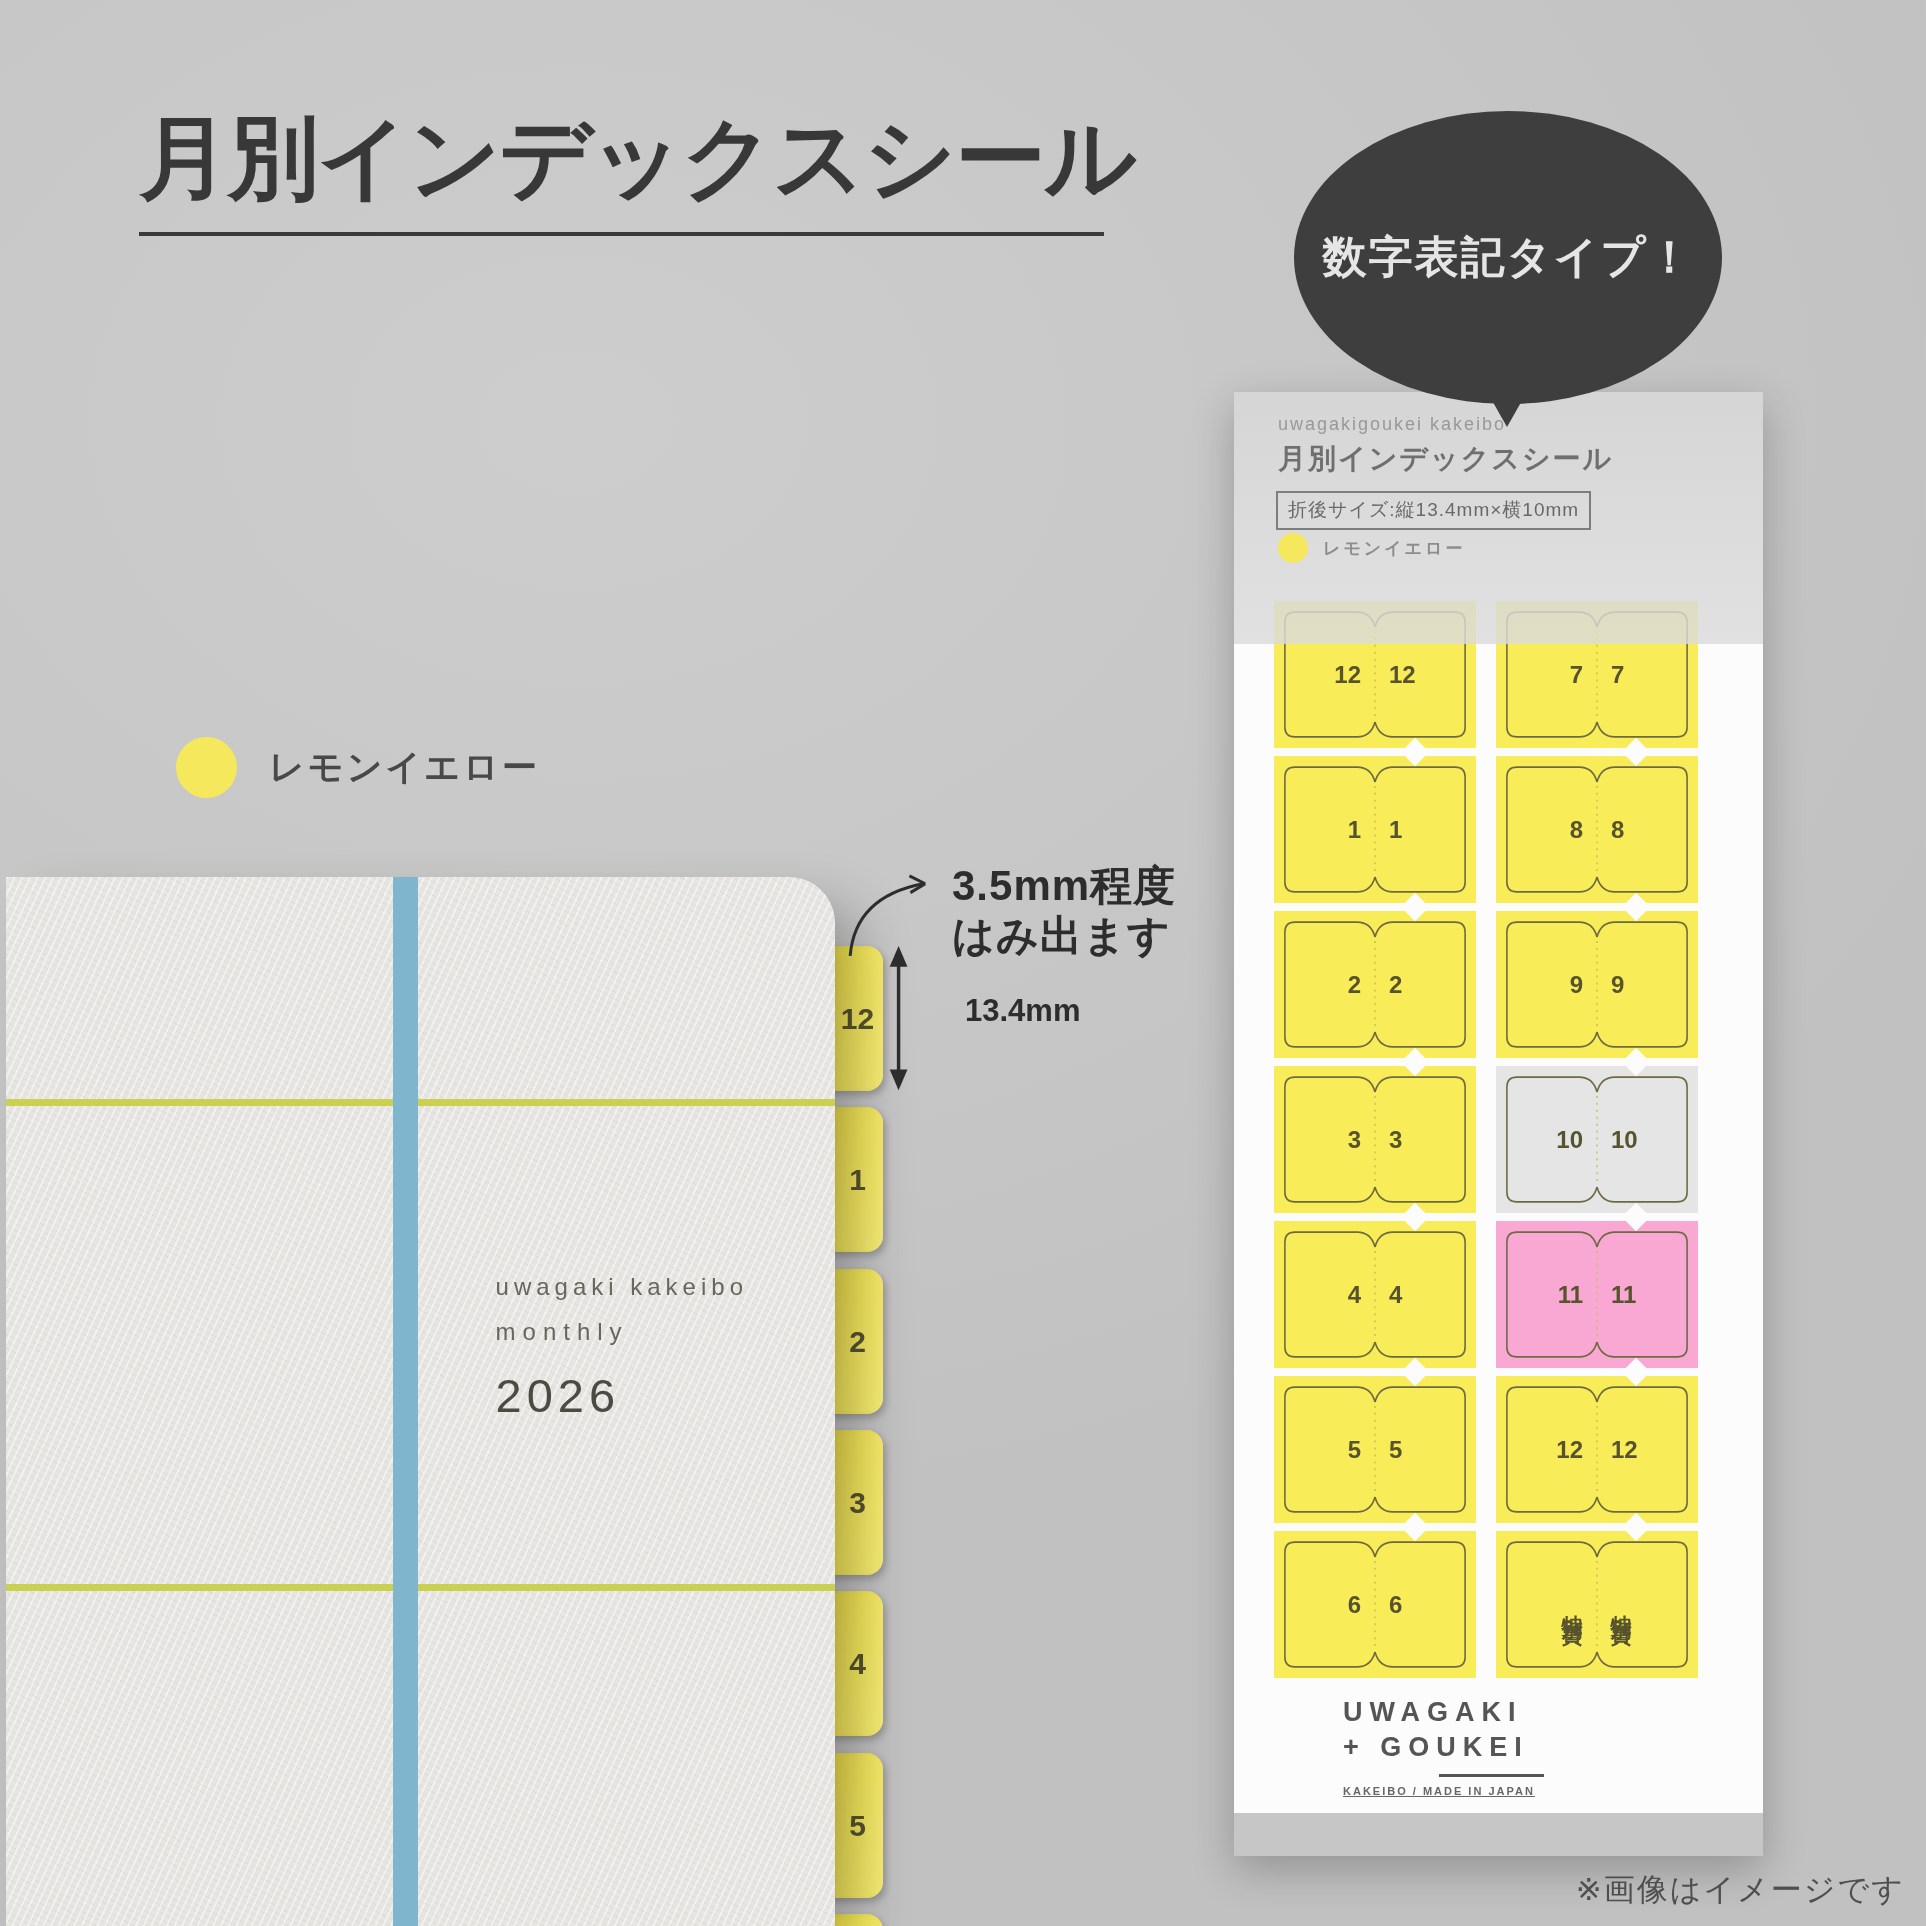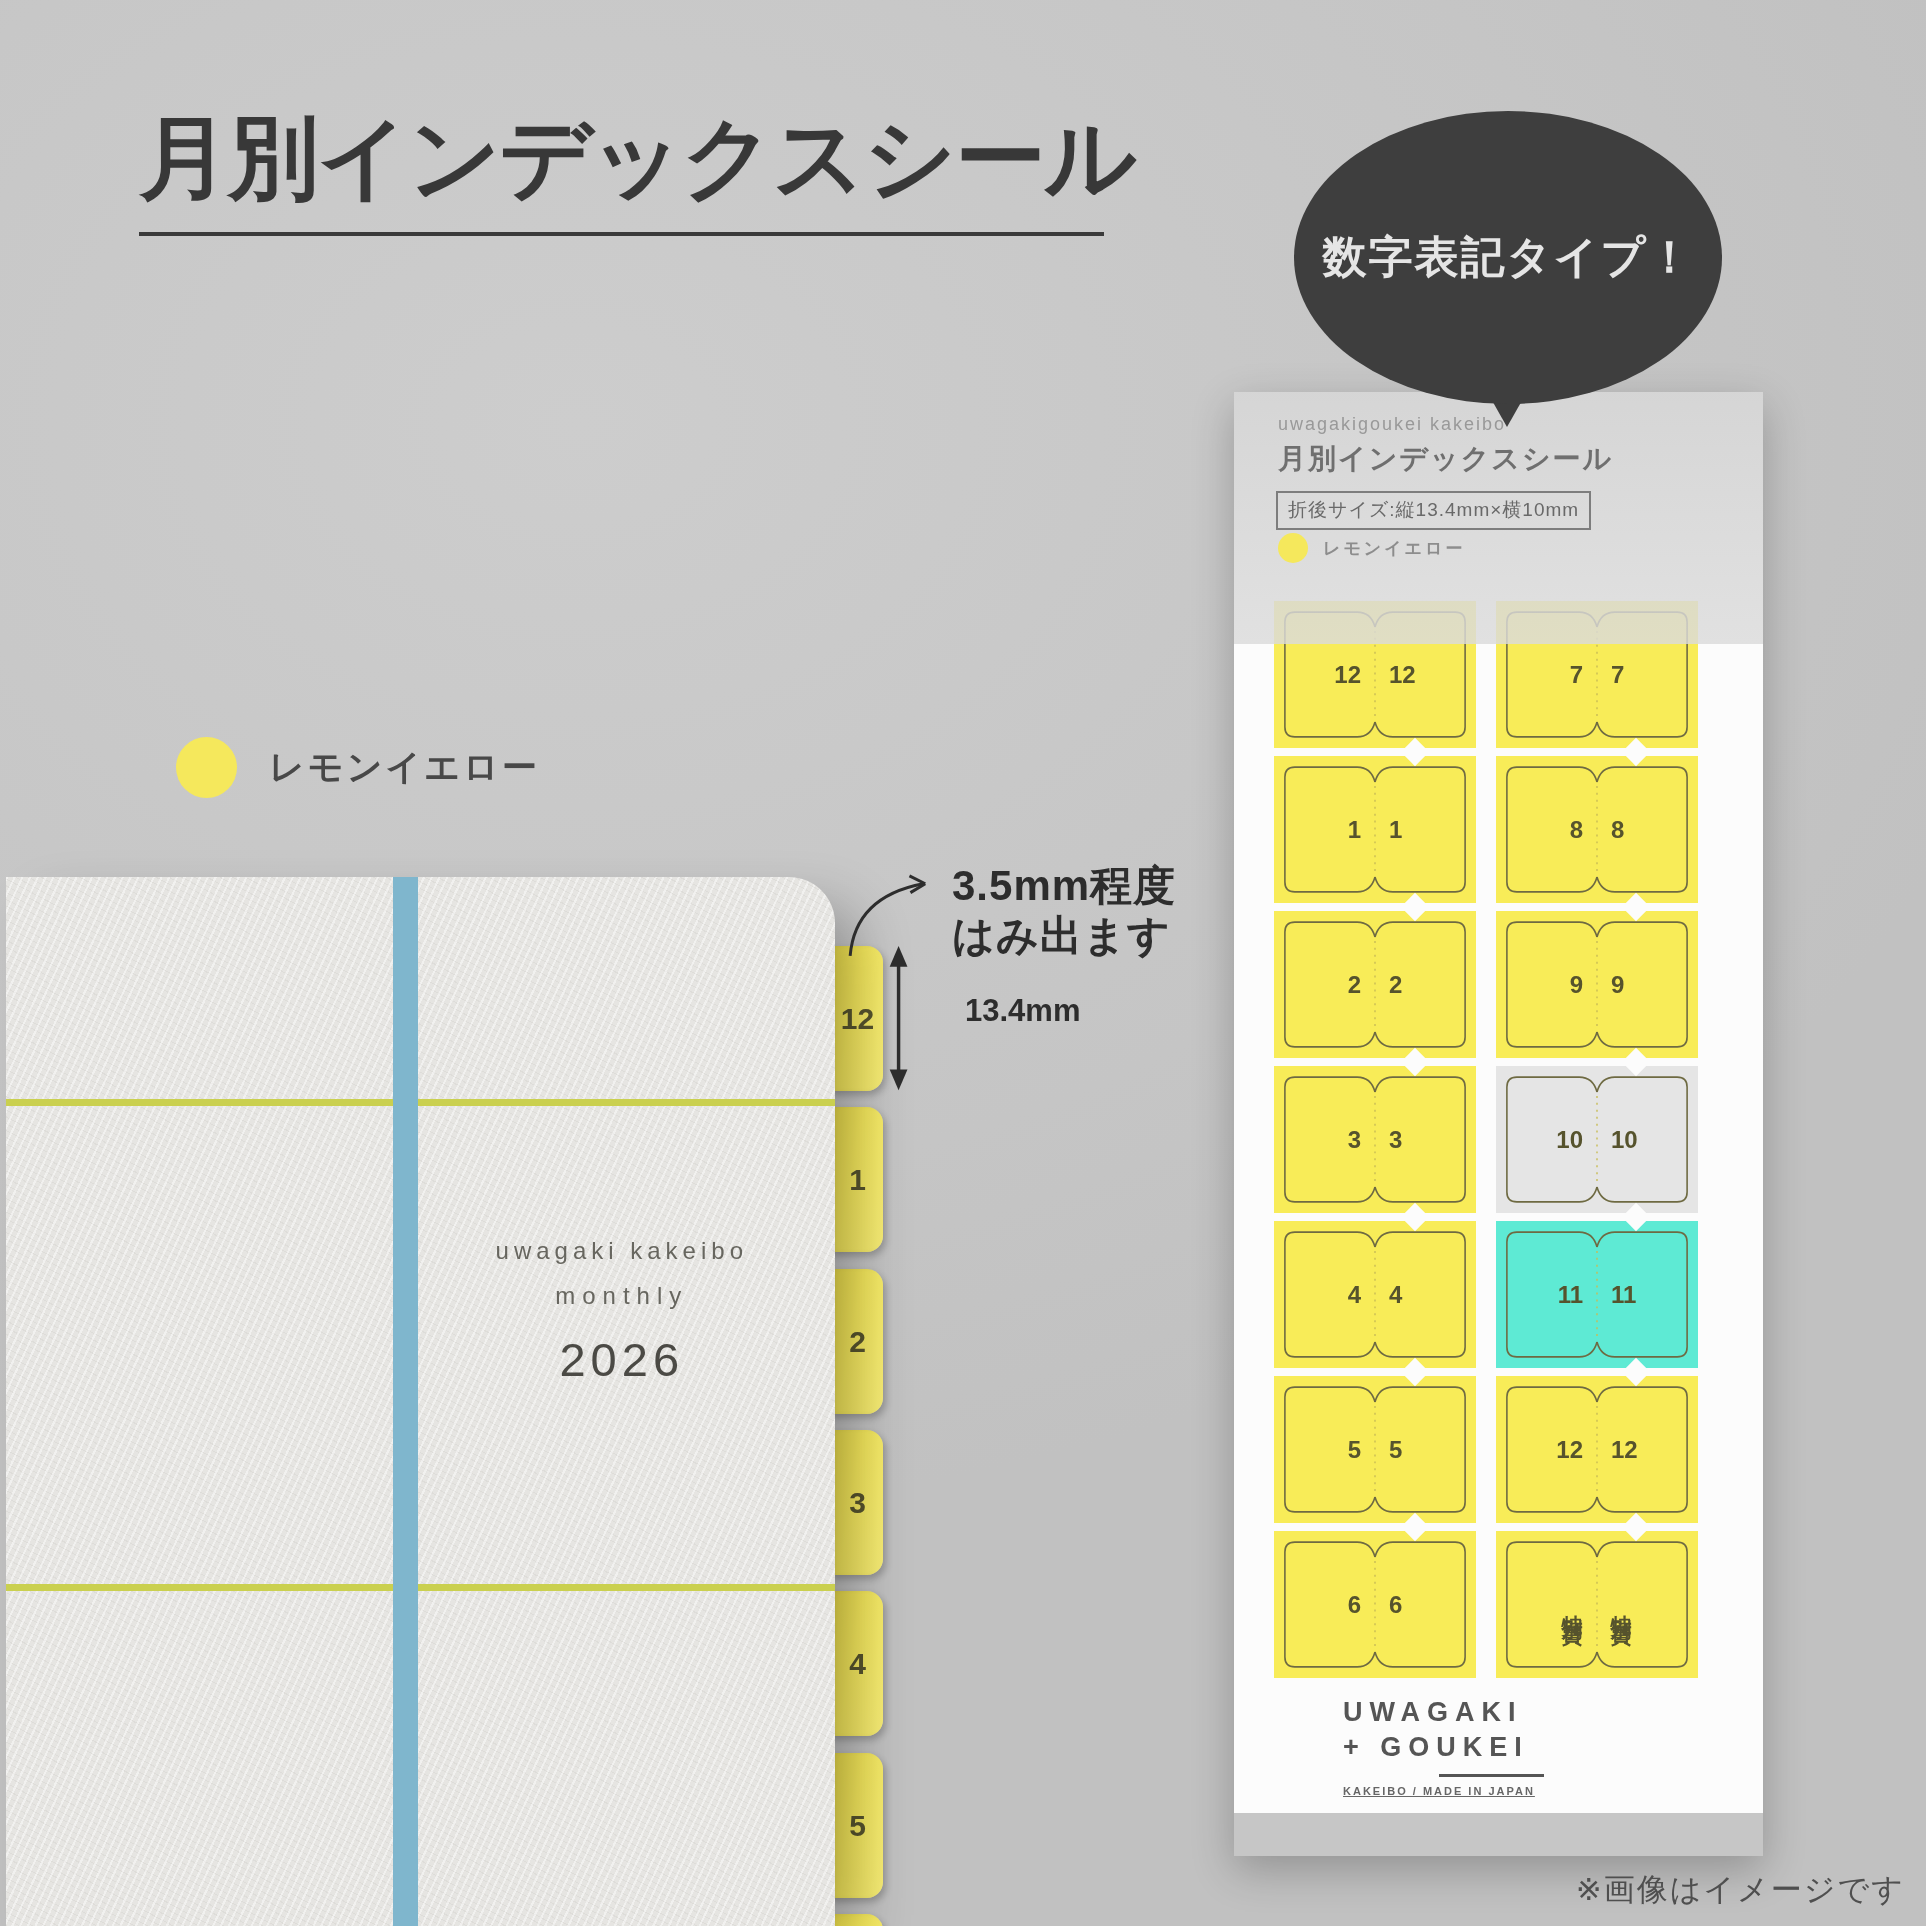--- a/index.html
+++ b/index.html
@@ -20,21 +20,21 @@
     position:absolute;left:6px;top:877px;width:829px;height:1049px;z-index:2;
     background-color:#e6e5e2;
     background-image:
       repeating-linear-gradient(115deg, rgba(255,255,255,0.45) 0 2px, rgba(255,255,255,0) 2px 7px),
       repeating-linear-gradient(28deg, rgba(150,148,140,0.10) 0 1px, rgba(150,148,140,0) 1px 6px);
     border-radius:0 46px 0 0;
     box-shadow:30px 22px 54px -8px rgba(0,0,0,0.28);
   }
   .nb-line{position:absolute;left:0;width:100%;height:7px;background:#cad04f;}
   .nb-stripe{position:absolute;left:387px;top:0;width:25px;height:100%;background:#7fb6cd;}
-  .nb-cover-text{position:absolute;right:87px;top:360px;text-align:center;color:#67665f;margin-left:28px;}
+  .nb-cover-text{position:absolute;right:87px;top:396px;text-align:left;color:#67665f;margin-left:28px;}
   .nb-brand{font-size:24px;letter-spacing:5px;}
   .nb-sub{font-size:24px;letter-spacing:7px;margin-top:17px;}
   .nb-year{font-size:47px;letter-spacing:5px;color:#4b4a45;margin-top:22px;}
   
   .tabs{position:absolute;left:828px;top:946px;width:57px;height:1119px;z-index:1;}
   .tab{
     position:absolute;left:0;width:55px;height:145px;
     background:linear-gradient(100deg,#ecdd49,#f7ea5d 45%,#f9ef78);
     border-radius:0 16px 16px 0;
     box-shadow:3px 4px 7px rgba(0,0,0,0.22), inset 7px 0 8px -5px rgba(0,0,0,0.18);
@@ -216,21 +216,21 @@
         </div>
         <div class="sticker" style="left: 0px; top: 620px; background: rgb(248, 236, 88);">
           <svg width="202" height="147" viewBox="0 0 204 148">
             <path d="M102 26 C99 15 93 11 84 11 L21 11 Q11 11 11 21 L11 127 Q11 137 21 137 L84 137 C93 137 99 133 102 122" fill="none" stroke="#6e6a42" stroke-width="1.6"></path>
             <path d="M102 26 C105 15 111 11 120 11 L183 11 Q193 11 193 21 L193 127 Q193 137 183 137 L120 137 C111 137 105 133 102 122" fill="none" stroke="#6e6a42" stroke-width="1.6"></path>
             <line x1="102" y1="30" x2="102" y2="118" stroke="#c8bc55" stroke-width="1.4" stroke-dasharray="2 5"></line>
           </svg>
           <span class="num left">4</span>
           <span class="num right">4</span>
         </div>
-        <div class="sticker" style="left: 222px; top: 620px; background: #5eead4;">
+        <div class="sticker" style="left: 222px; top: 620px; background: #f9a8d4;">
           <svg width="202" height="147" viewBox="0 0 204 148">
             <path d="M102 26 C99 15 93 11 84 11 L21 11 Q11 11 11 21 L11 127 Q11 137 21 137 L84 137 C93 137 99 133 102 122" fill="none" stroke="#6e6a42" stroke-width="1.6"></path>
             <path d="M102 26 C105 15 111 11 120 11 L183 11 Q193 11 193 21 L193 127 Q193 137 183 137 L120 137 C111 137 105 133 102 122" fill="none" stroke="#6e6a42" stroke-width="1.6"></path>
             <line x1="102" y1="30" x2="102" y2="118" stroke="#c8bc55" stroke-width="1.4" stroke-dasharray="2 5"></line>
           </svg>
           <span class="num left">11</span>
           <span class="num right">11</span>
         </div>
         <div class="sticker" style="left: 0px; top: 775px; background: rgb(248, 236, 88);">
           <svg width="202" height="147" viewBox="0 0 204 148">

